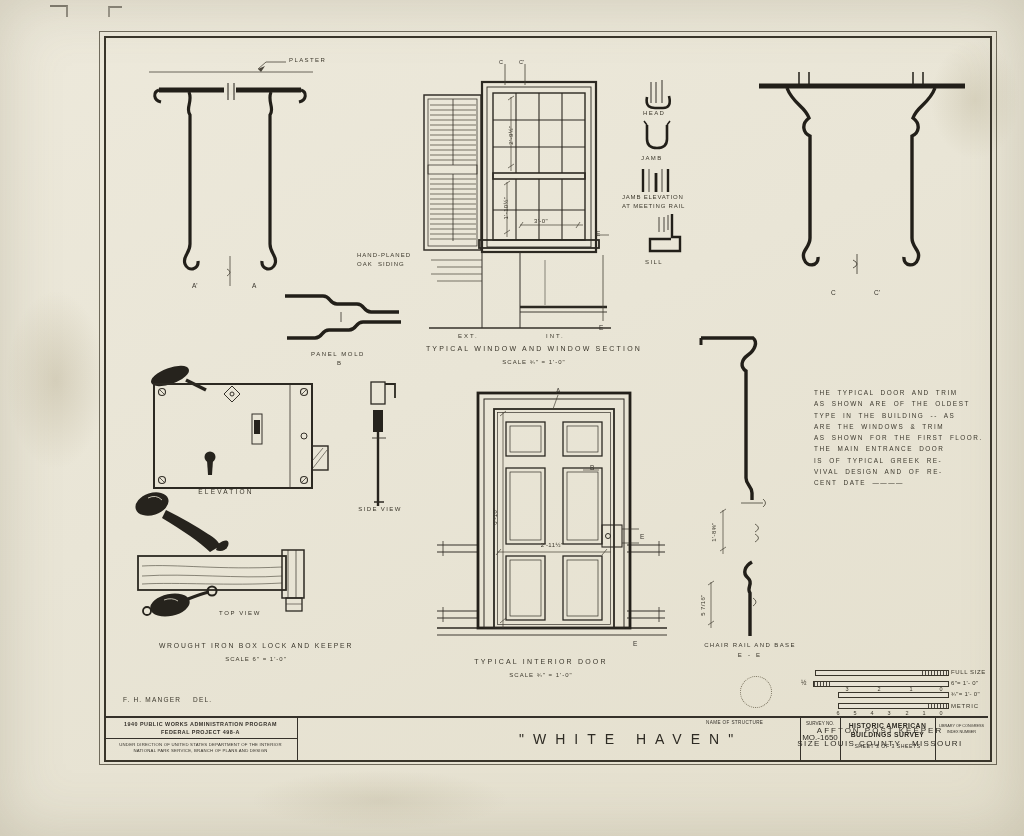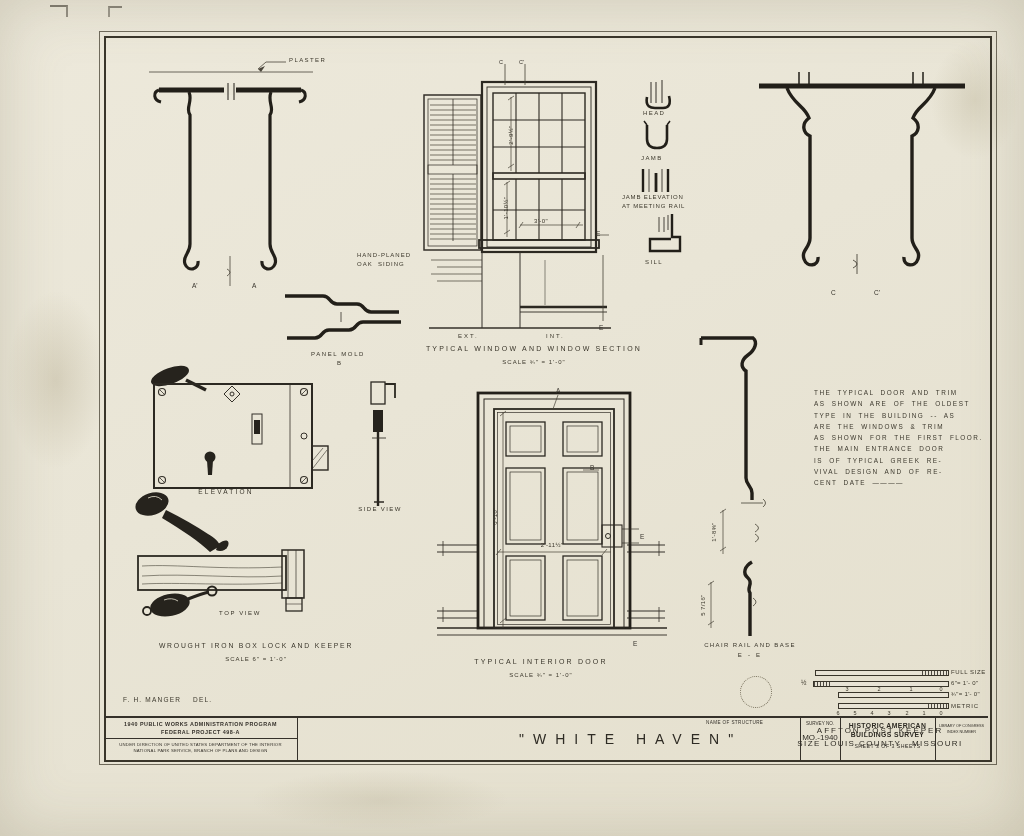--- a/index.html
+++ b/index.html
@@ -321,21 +321,21 @@
 
     <div style="left:193px;top:0;width:503px;height:42px;">
       <div class="tbt" style="left:409px;top:2px;font-size:4.6px;letter-spacing:.4px;">NAME OF STRUCTURE</div>
       <div class="tbt" style="left:222px;top:13px;font-size:14px;letter-spacing:9px;color:#2e2b24;">"WHITE  HAVEN"</div>
       <div class="tbt" style="left:473px;width:220px;top:8px;text-align:center;font-size:8px;letter-spacing:2px;color:#2e2b24;">AFFTON   POST   KEEPER</div>
       <div class="tbt" style="left:473px;width:220px;top:21px;text-align:center;font-size:8px;letter-spacing:1.4px;color:#2e2b24;">SIZE   LOUIS   COUNTY , MISSOURI</div>
     </div>
 
     <div style="left:696px;top:0;width:40px;height:42px;">
       <div class="tbt" style="left:0;width:40px;top:3px;text-align:center;font-size:4.6px;">SURVEY NO.</div>
-      <div class="tbt" style="left:0;width:40px;top:15px;text-align:center;font-size:8px;color:#2e2b24;">MO.-1940</div>
+      <div class="tbt" style="left:0;width:40px;top:15px;text-align:center;font-size:8px;color:#2e2b24;">MO.-1650</div>
     </div>
 
     <div style="left:736px;top:0;width:95px;height:42px;">
       <div class="tbt" style="left:0;width:95px;top:4px;text-align:center;font-size:6.8px;font-weight:bold;letter-spacing:.4px;color:#2e2b24;">HISTORIC AMERICAN</div>
       <div class="tbt" style="left:0;width:95px;top:13px;text-align:center;font-size:6.8px;font-weight:bold;letter-spacing:.4px;color:#2e2b24;">BUILDINGS SURVEY</div>
       <div class="tbt" style="left:0;width:95px;top:25px;text-align:center;font-size:5.2px;letter-spacing:.5px;">SHEET 3 OF 3 SHEETS</div>
     </div>
 
     <div style="left:831px;top:0;width:53px;height:42px;">
       <div class="tbt" style="left:0;width:53px;top:6px;text-align:center;font-size:3.8px;">LIBRARY OF CONGRESS</div>

